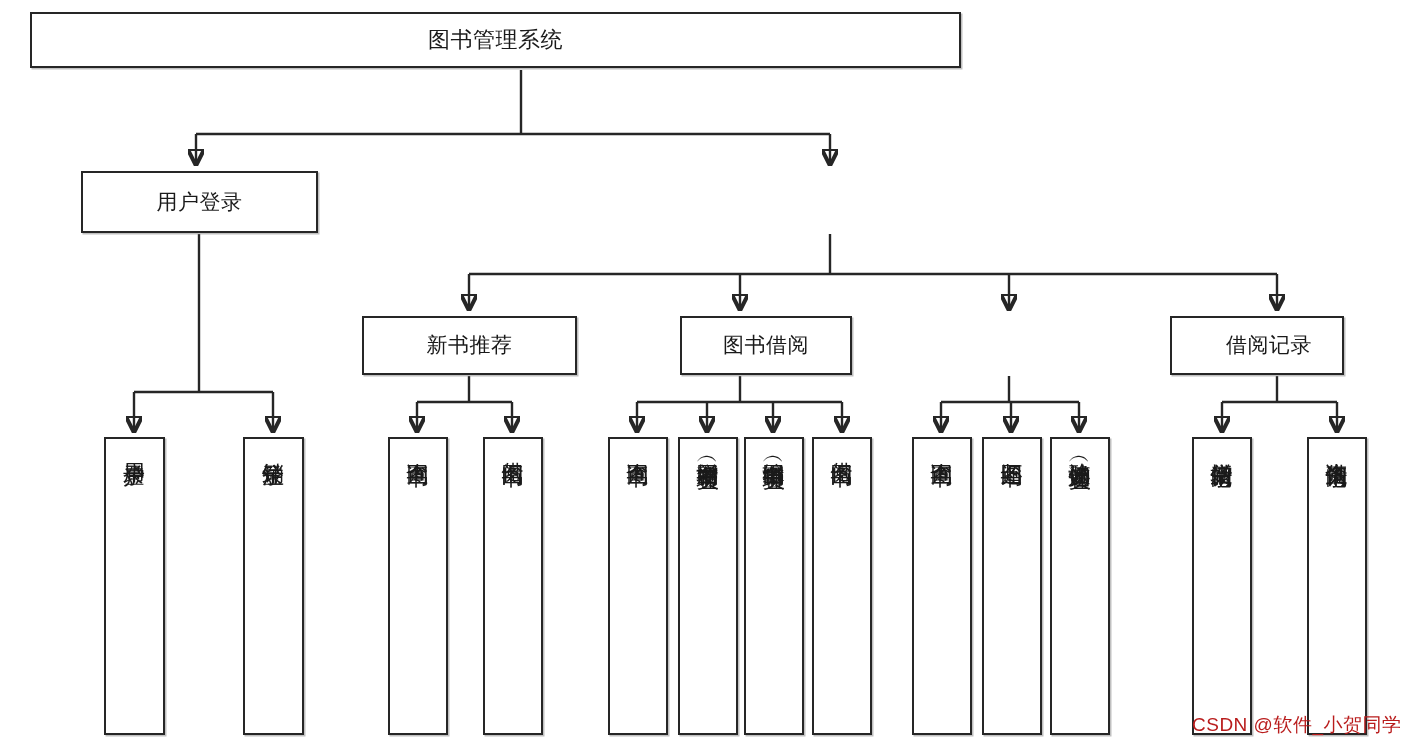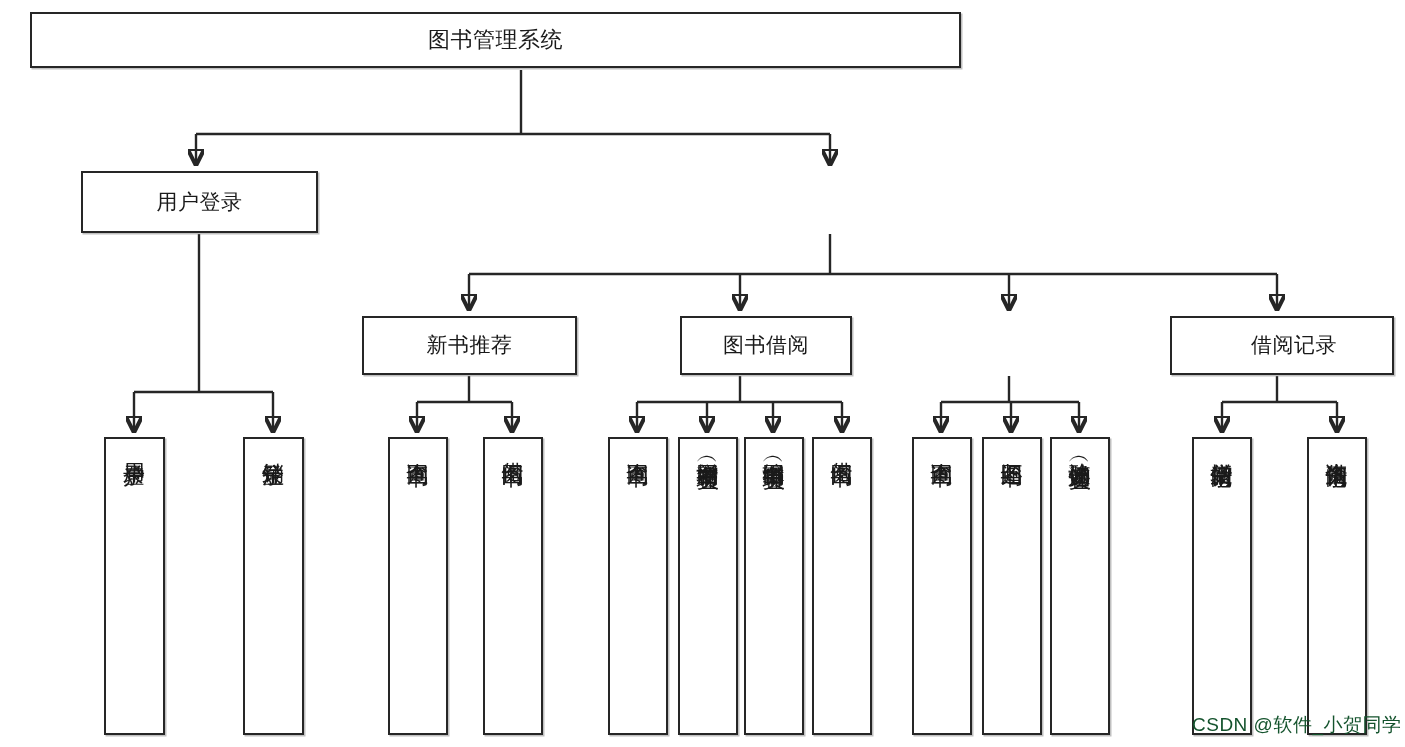--- a/index.html
+++ b/index.html
@@ -64,21 +64,21 @@
   #links line, #links polyline, #links path {
     stroke: #262626;
     stroke-width: 2.4;
     fill: none;
   }
   .watermark {
     position: absolute;
     left: 1192px;
     top: 712px;
     font-size: 19px;
-    color: #14532d;
+    color: #b91c1c;
     white-space: nowrap;
     letter-spacing: 0.5px;
   }
 </style>
 </head>
 <body>
 
 <div id="canvas">
 
   <svg id="links" viewBox="0 0 1405 747">
@@ -140,21 +140,21 @@
 
   <div class="node h" style="left:362px; top:316px; width:215px; height:59px;text-align:center;">
     <span class="label">新书推荐</span>
   </div>
 
   <div class="node h" style="left:632px; top:316px; width:172px; height:59px;margin-left:48px;">
     <span class="label">图书借阅</span>
   </div>
 
 
-  <div class="node h" style="left:1170px; top:316px; width:224px; height:59px;padding-left:24px;">
+  <div class="node h" style="left:1170px; top:316px; width:174px; height:59px;padding-left:24px;">
     <span class="label">借阅记录</span>
   </div>
 
   <div class="node v" style="left:104px; top:437px; width:61px; height:298px;">
     <span class="label">用户登录</span>
   </div>
 
   <div class="node v" style="left:243px; top:437px; width:61px; height:298px;">
     <span class="label">注销登录</span>
   </div>

